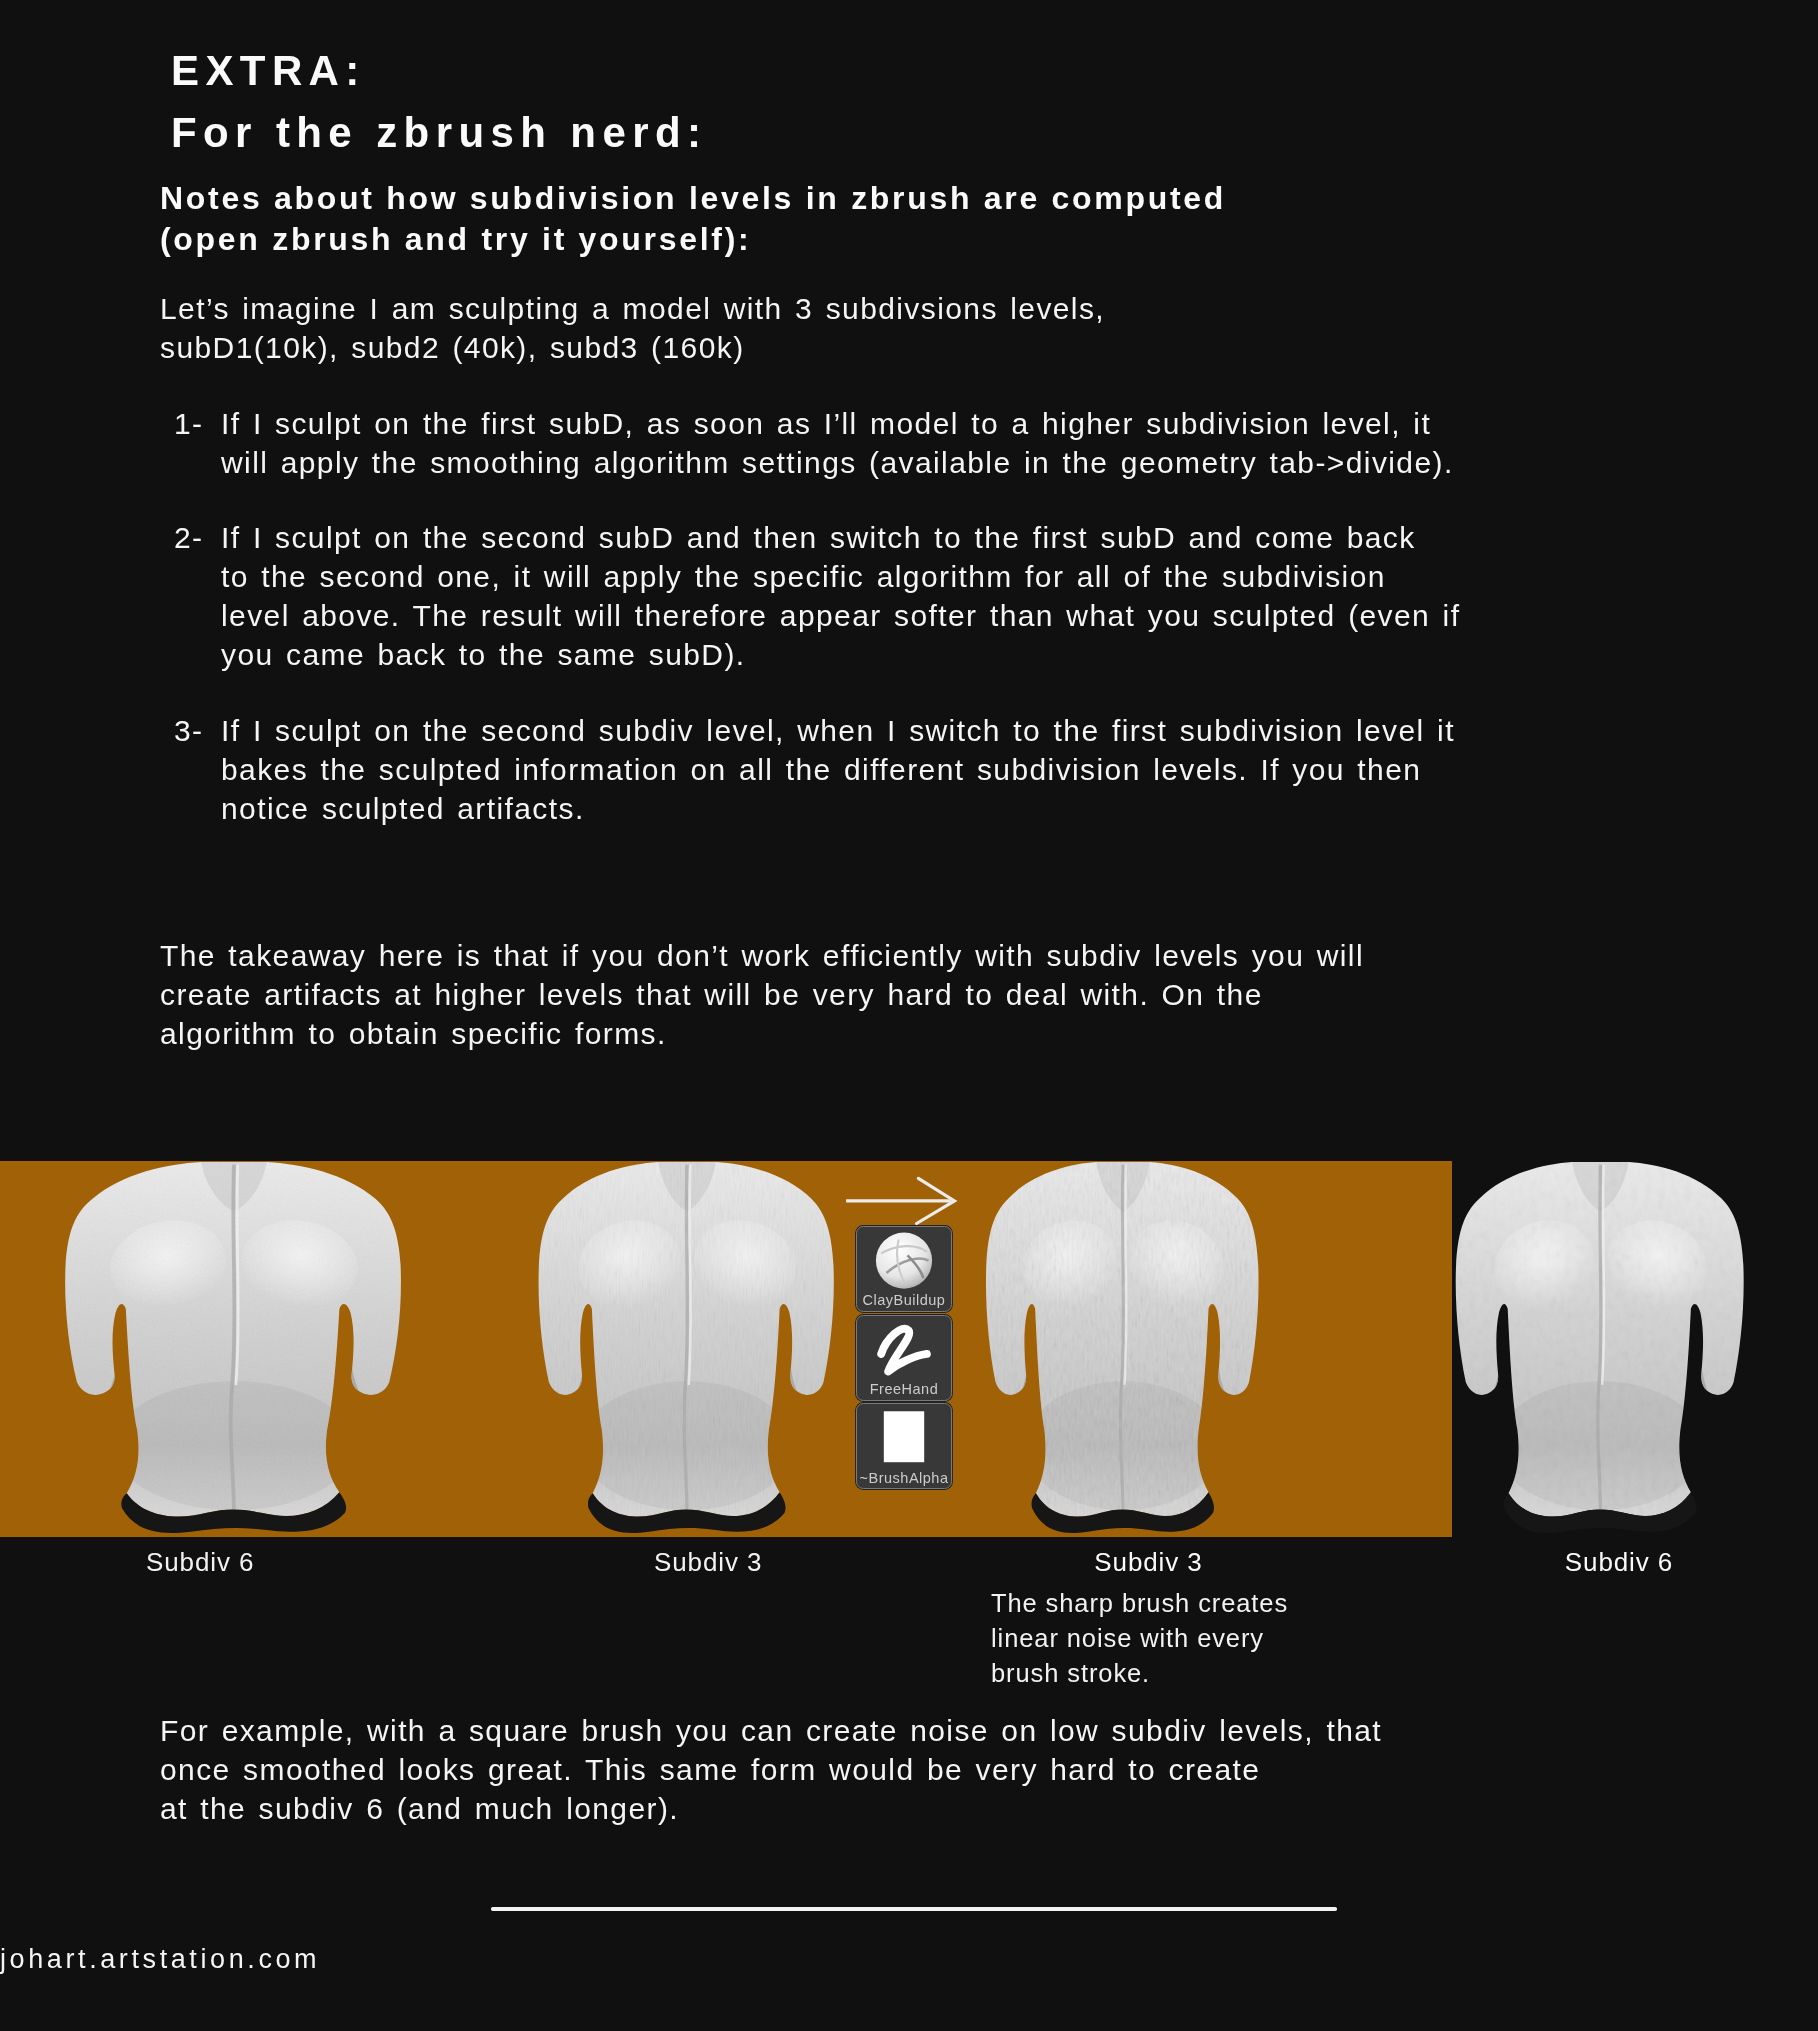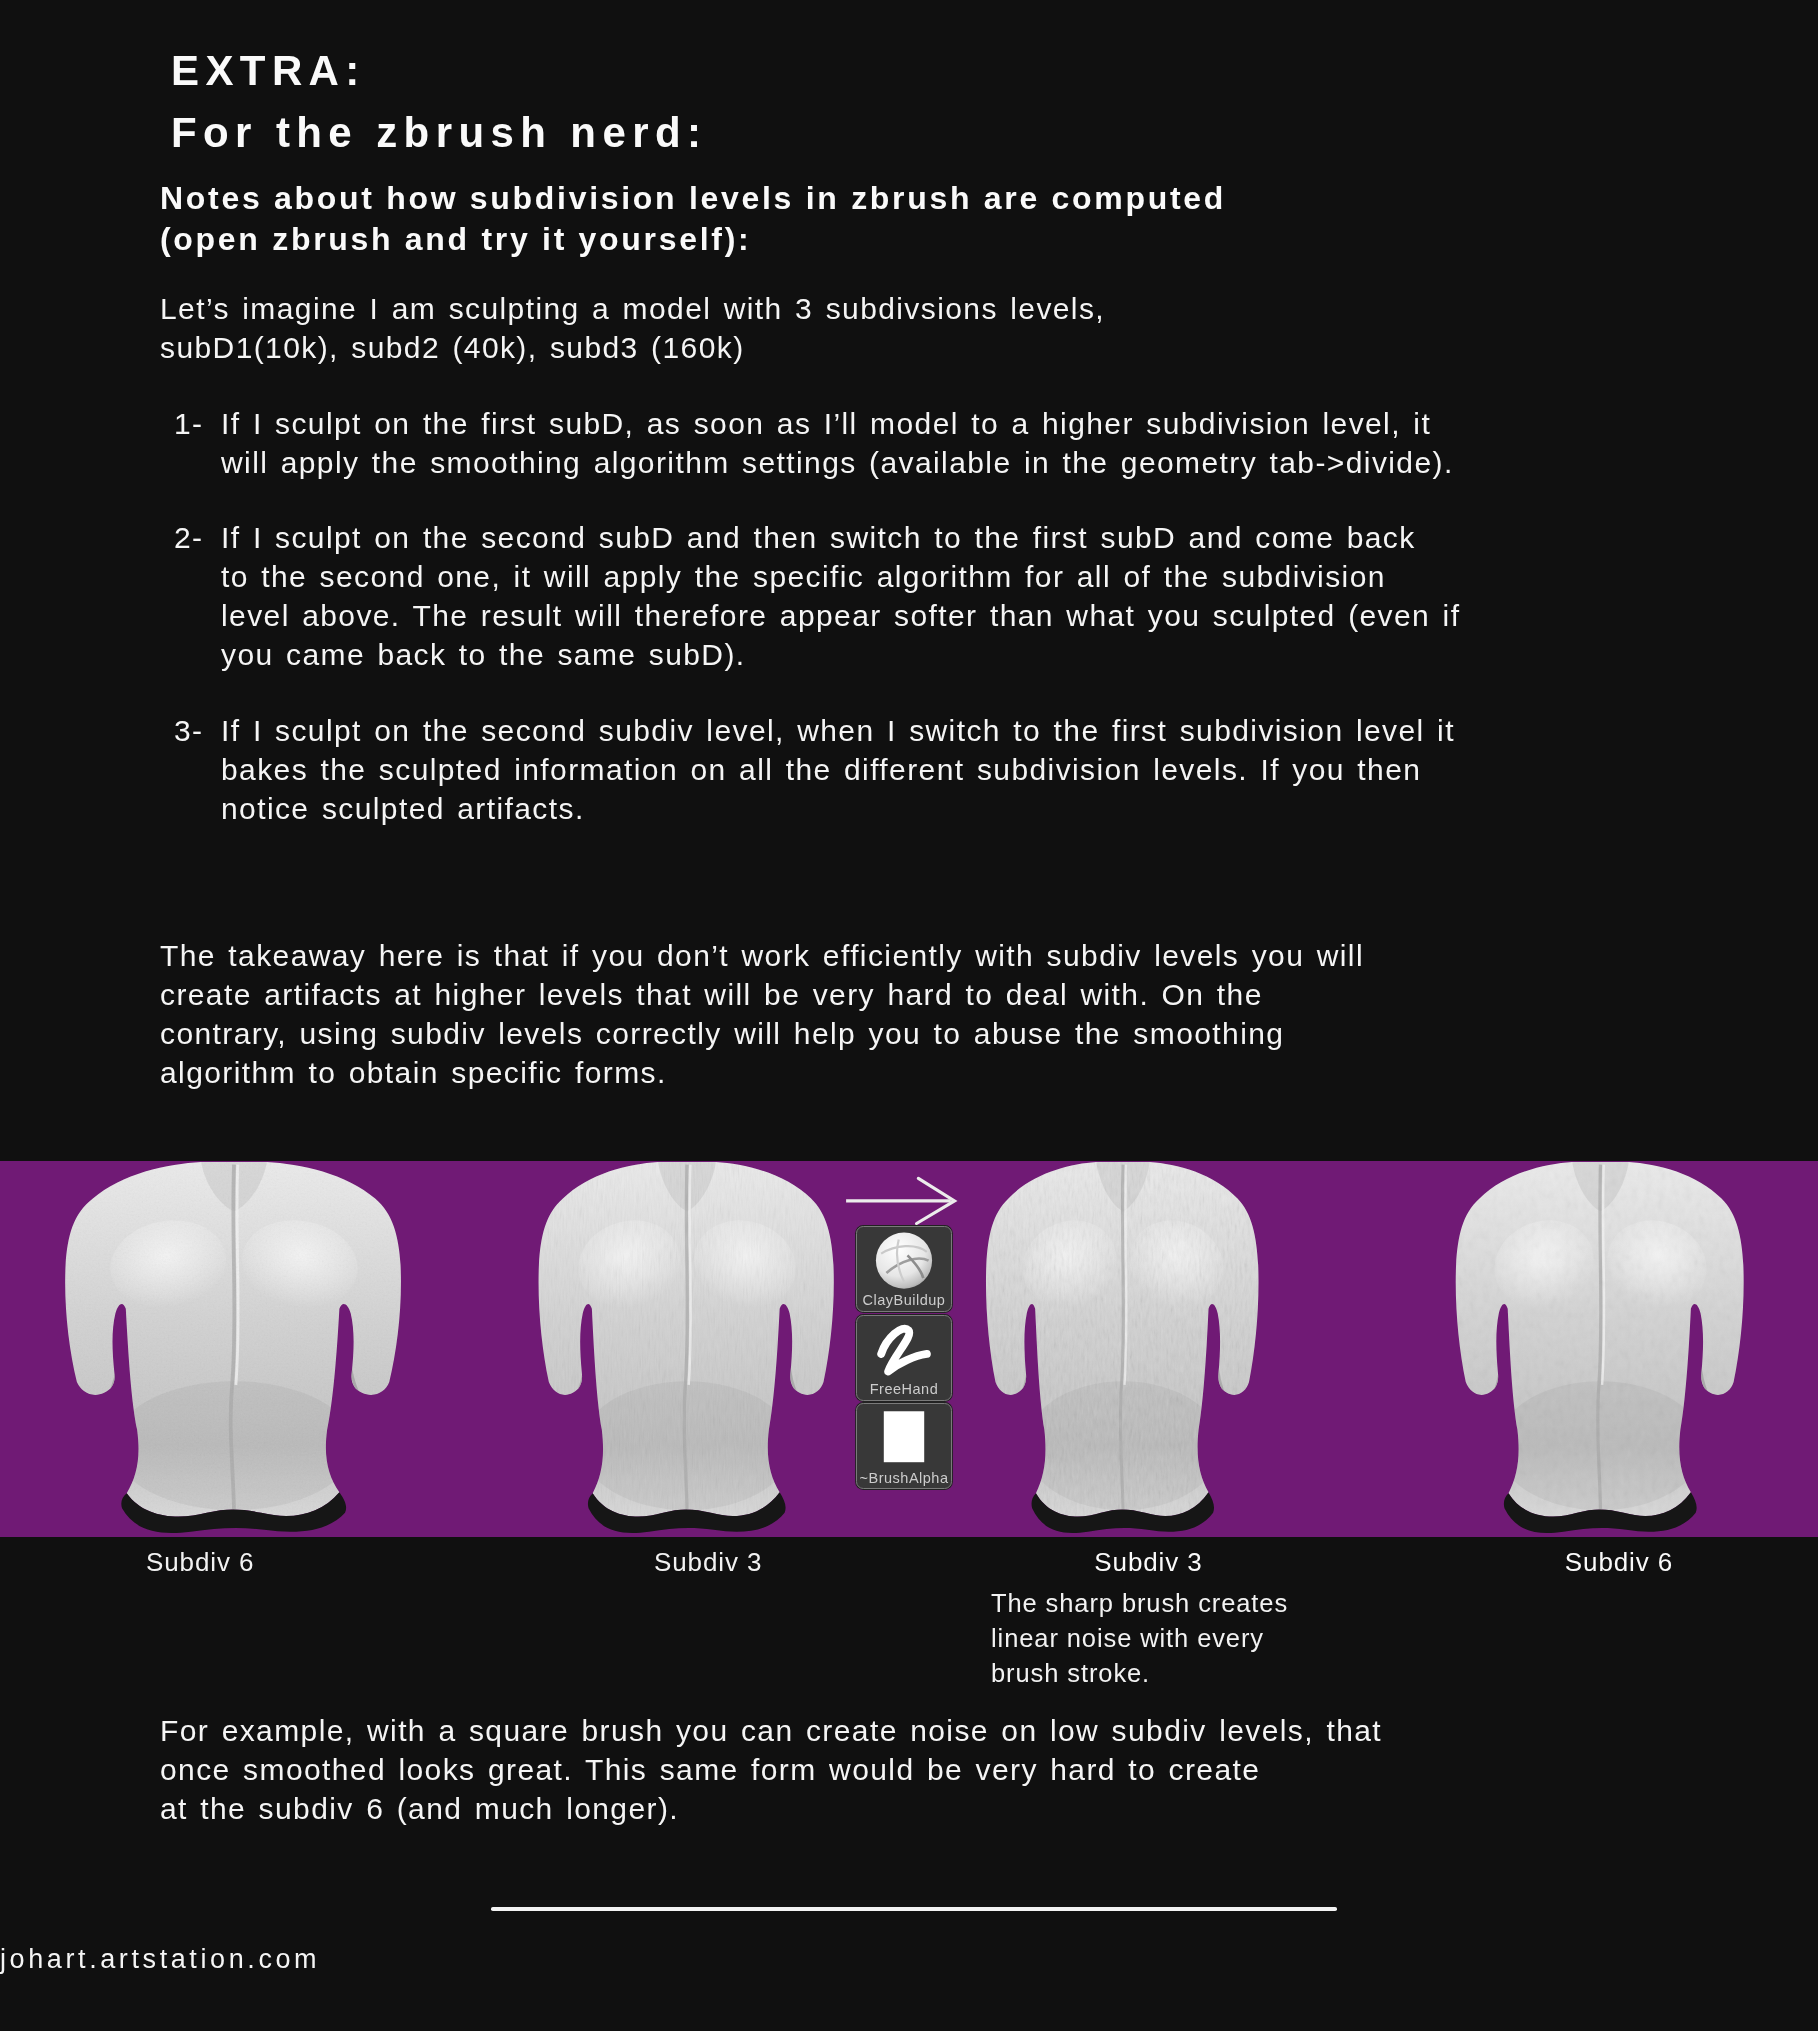--- a/index.html
+++ b/index.html
@@ -18,21 +18,21 @@
   .body-text{font-size:30px;font-weight:400;letter-spacing:1.4px;word-spacing:2.7px;line-height:39px;color:#f5f5f5;}
   .intro{left:160px;top:289px;}
   .takeaway{left:160px;top:936px;}
   .example{left:160px;top:1711px;}
   .list-item{display:flex;}
   #item-1{left:174px;top:404px;}
   #item-2{left:174px;top:518px;}
   #item-3{left:174px;top:711px;}
   .list-item .num{width:47px;flex:none;}
   
-  .band{left:0;top:1161px;width:1818px;height:376px;background:#701a75;}
+  .band{left:0;top:1161px;width:1452px;height:376px;background:#a16207;}
   .torso{position:absolute;top:0;height:376px;}
   #torso-1{left:27px;width:414px;}
   #torso-2{left:505px;width:364px;}
   #torso-3{left:955px;width:336px;}
   #torso-4{left:1423px;width:355px;}
   .arrow-wrap{position:absolute;left:835px;top:11px;width:136px;height:56px;}
   .brush-panel{position:absolute;left:856px;top:65px;width:96px;display:flex;flex-direction:column;gap:2.7px;}
   .brush-tile{height:86px;background:#383838;border:1.8px solid #7a7a7a;border-radius:7.3px;box-sizing:border-box;position:relative;box-shadow:0 0 0 0.9px #222;}
   .brush-thumb{position:absolute;left:50%;top:1.8px;transform:translateX(-50%);}
   .brush-label{position:absolute;bottom:2.7px;left:0;width:100%;text-align:center;font-size:14.5px;color:#cccccc;letter-spacing:0.5px;}
@@ -148,21 +148,20 @@
   <div>
     <div>If I sculpt on the second subdiv level, when I switch to the first subdivision level it</div>
     <div>bakes the sculpted information on all the different subdivision levels. If you then</div>
     <div>notice sculpted artifacts.</div>
   </div>
 </div>
 
 <div class="abs body-text takeaway">
   <div>The takeaway here is that if you don’t work efficiently with subdiv levels you will</div>
   <div>create artifacts at higher levels that will be very hard to deal with. On the</div>
-  <div>contrary, using subdiv levels correctly will help you to abuse the smoothing</div>
   <div>algorithm to obtain specific forms.</div>
 </div>
 
 <div class="abs band">
   <svg class="torso" id="torso-1" viewBox="0 0 440 420" preserveAspectRatio="none">
     <use href="#torsoArt"></use>
     <rect width="440" height="420" clip-path="url(#torsoClip)" filter="url(#nz1)" opacity="0.10"></rect>
   </svg>
   <svg class="torso" id="torso-2" viewBox="0 0 440 420" preserveAspectRatio="none">
     <use href="#torsoArt"></use>

